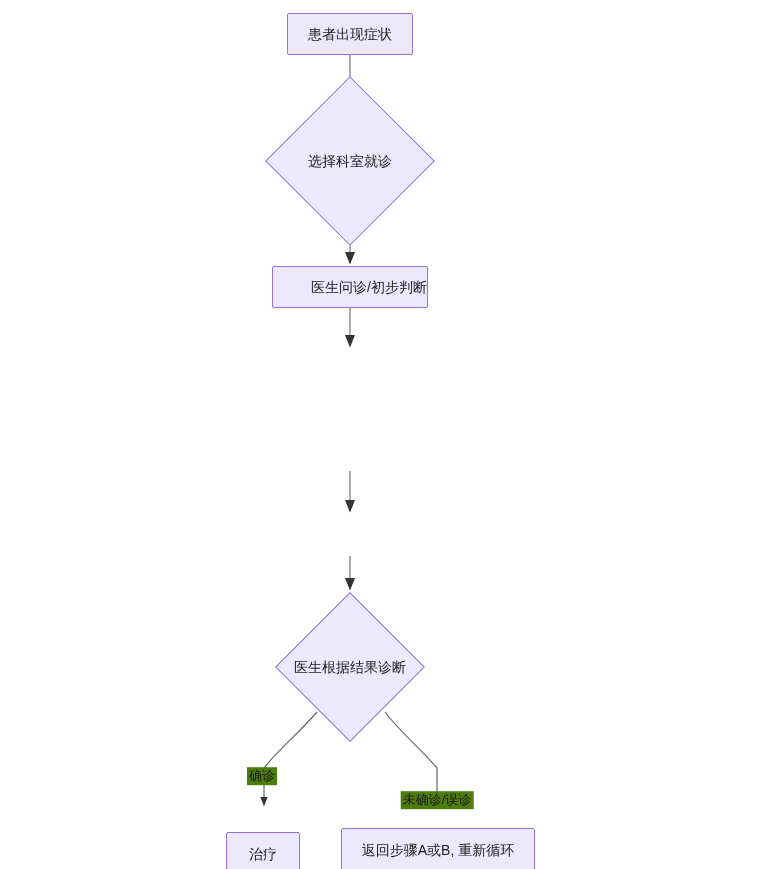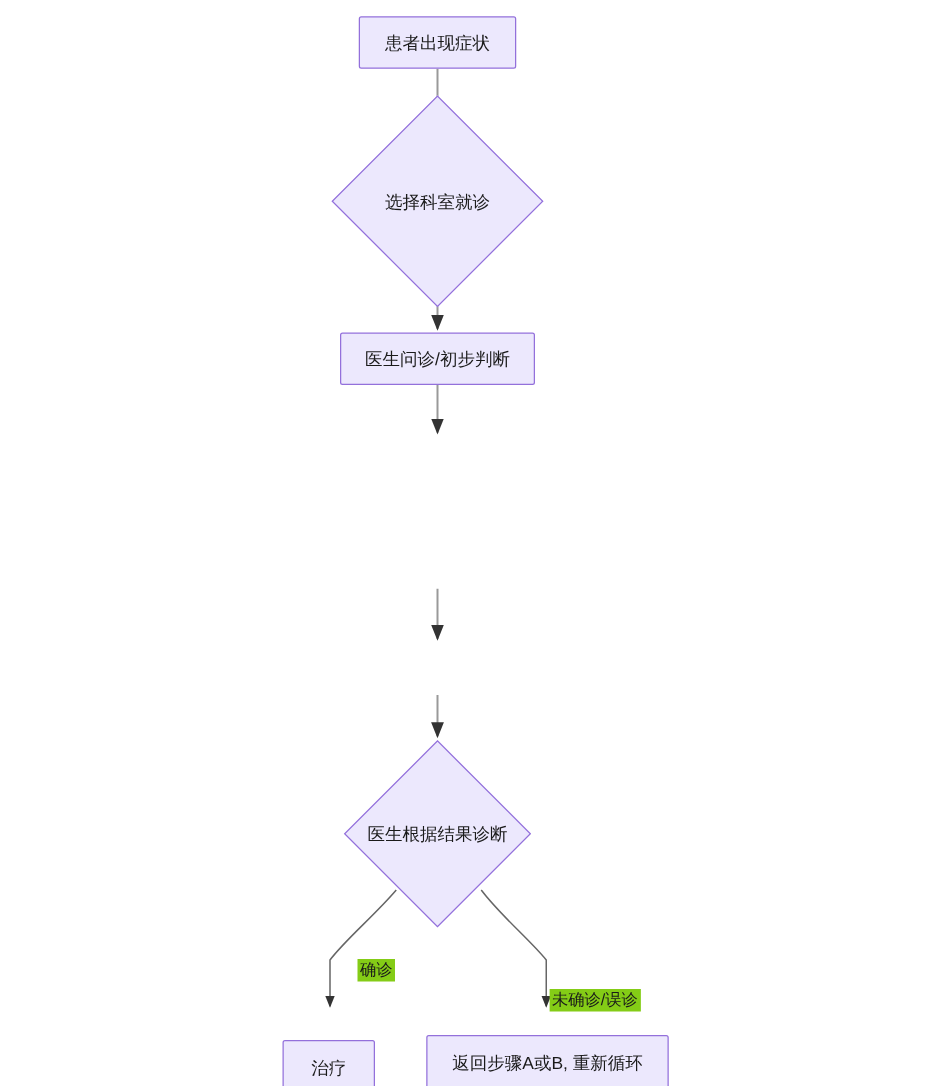--- a/index.html
+++ b/index.html
@@ -62,29 +62,28 @@
   }
   .node-diamond .node-label {
     position: relative;
     z-index: 1;
   }
   .node-label {
     pointer-events: none;
   }
   .edge-label {
     position: absolute;
-    background: #84cc16;
+    background: #4d7c0f;
     color: #1a1a1a;
     font-size: 13px;
     line-height: 1.2;
     padding: 1px 2px;
     white-space: nowrap;
     z-index: 3;
     transform: translate(-50%, -50%);
-    margin-left: 39px;
   }
 </style>
 </head>
 <body>
 
 <div id="flow-root">
 
   <svg id="flow-svg" viewBox="0 0 760 869" xmlns="http://www.w3.org/2000/svg">
     <defs>
       <marker id="arrowhead" markerWidth="9" markerHeight="9" refX="7" refY="3.2" orient="auto" markerUnits="strokeWidth">
@@ -109,21 +108,21 @@
 
   <div class="node node-rect" style="left:287px; top:13px; width:126px; height:42px;">
     <span class="node-label">患者出现症状</span>
   </div>
 
   <div class="node node-diamond" style="left:290px; top:101px; width:120px; height:120px;">
     <span class="diamond-shape"></span>
     <span class="node-label">选择科室就诊</span>
   </div>
 
-  <div class="node node-rect" style="left:272px; top:266px; width:156px; height:42px;">
+  <div class="node node-rect" style="left:272px; top:266px; width:156px; height:42px;justify-content:flex-end;">
     <span class="node-label">医生问诊/初步判断</span>
   </div>
 
 
 
   <div class="node node-diamond" style="left:276px; top:592px; width:148px; height:150px;text-align:center;">
     <span class="diamond-shape" style="width:106px; height:106px; left:21px; top:22px;"></span>
     <span class="node-label">医生根据结果诊断</span>
   </div>
 

